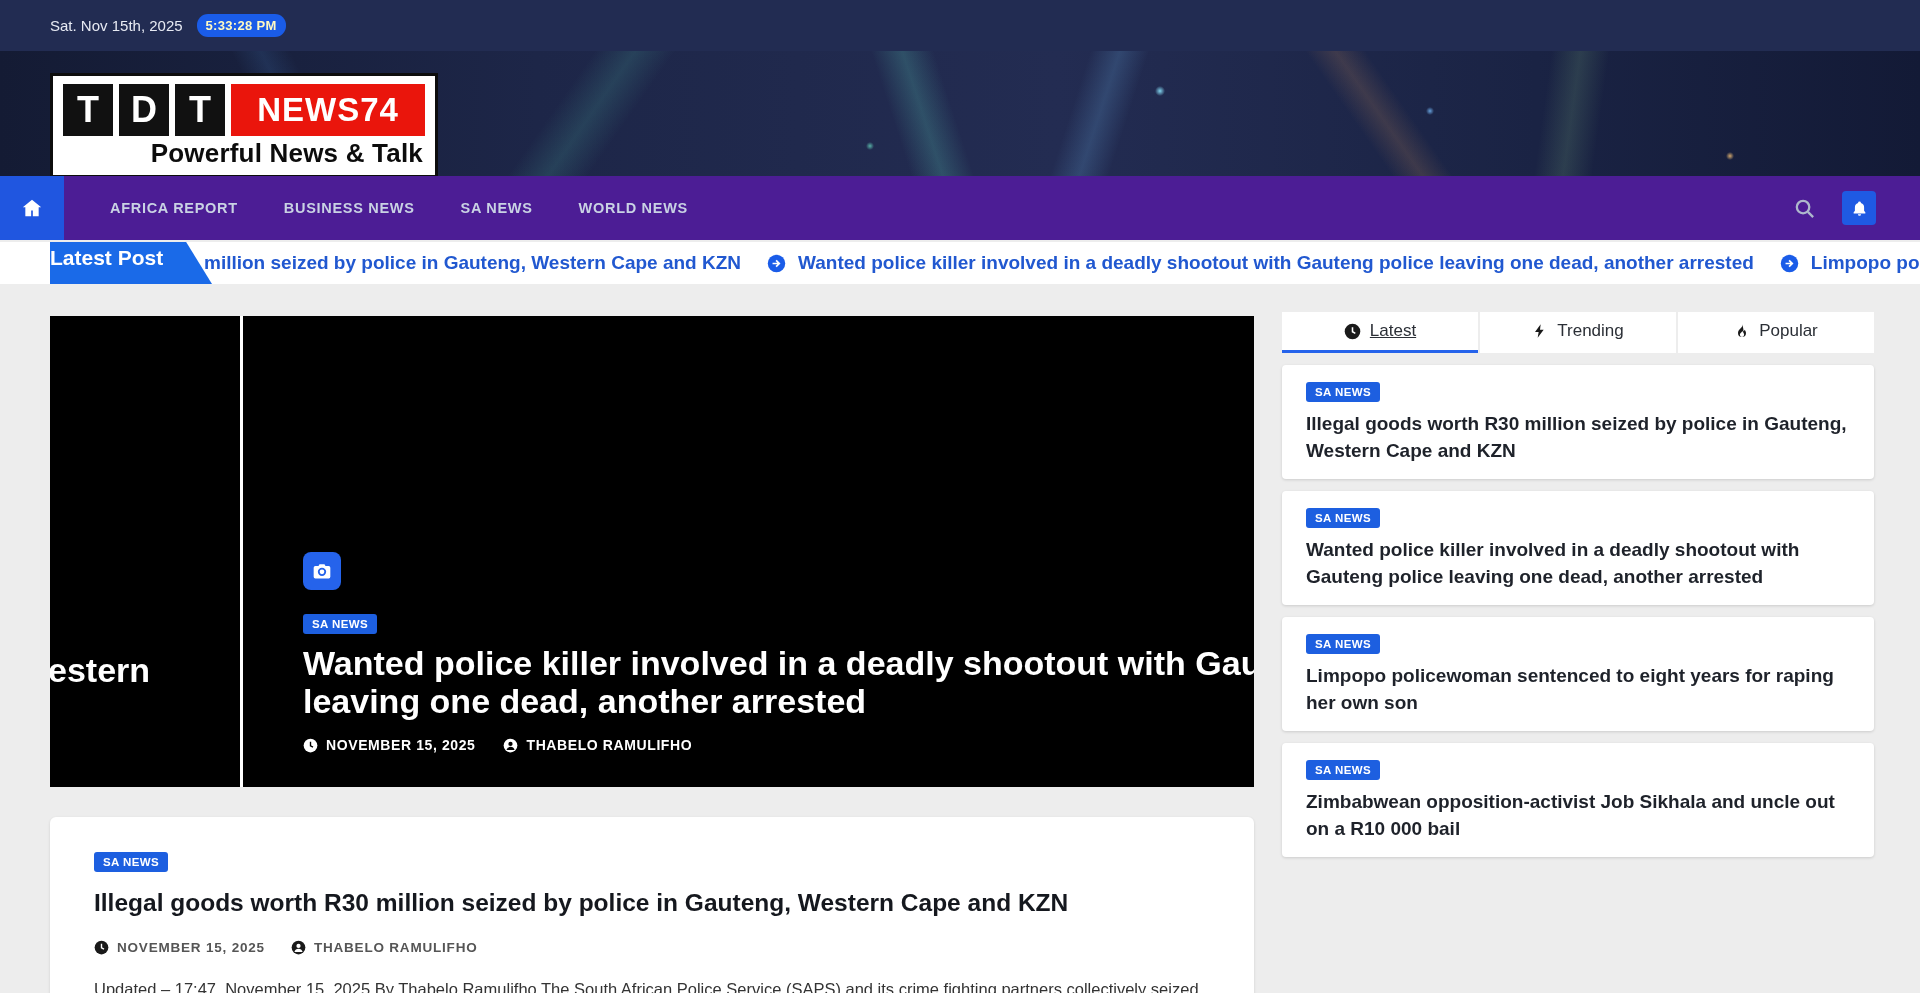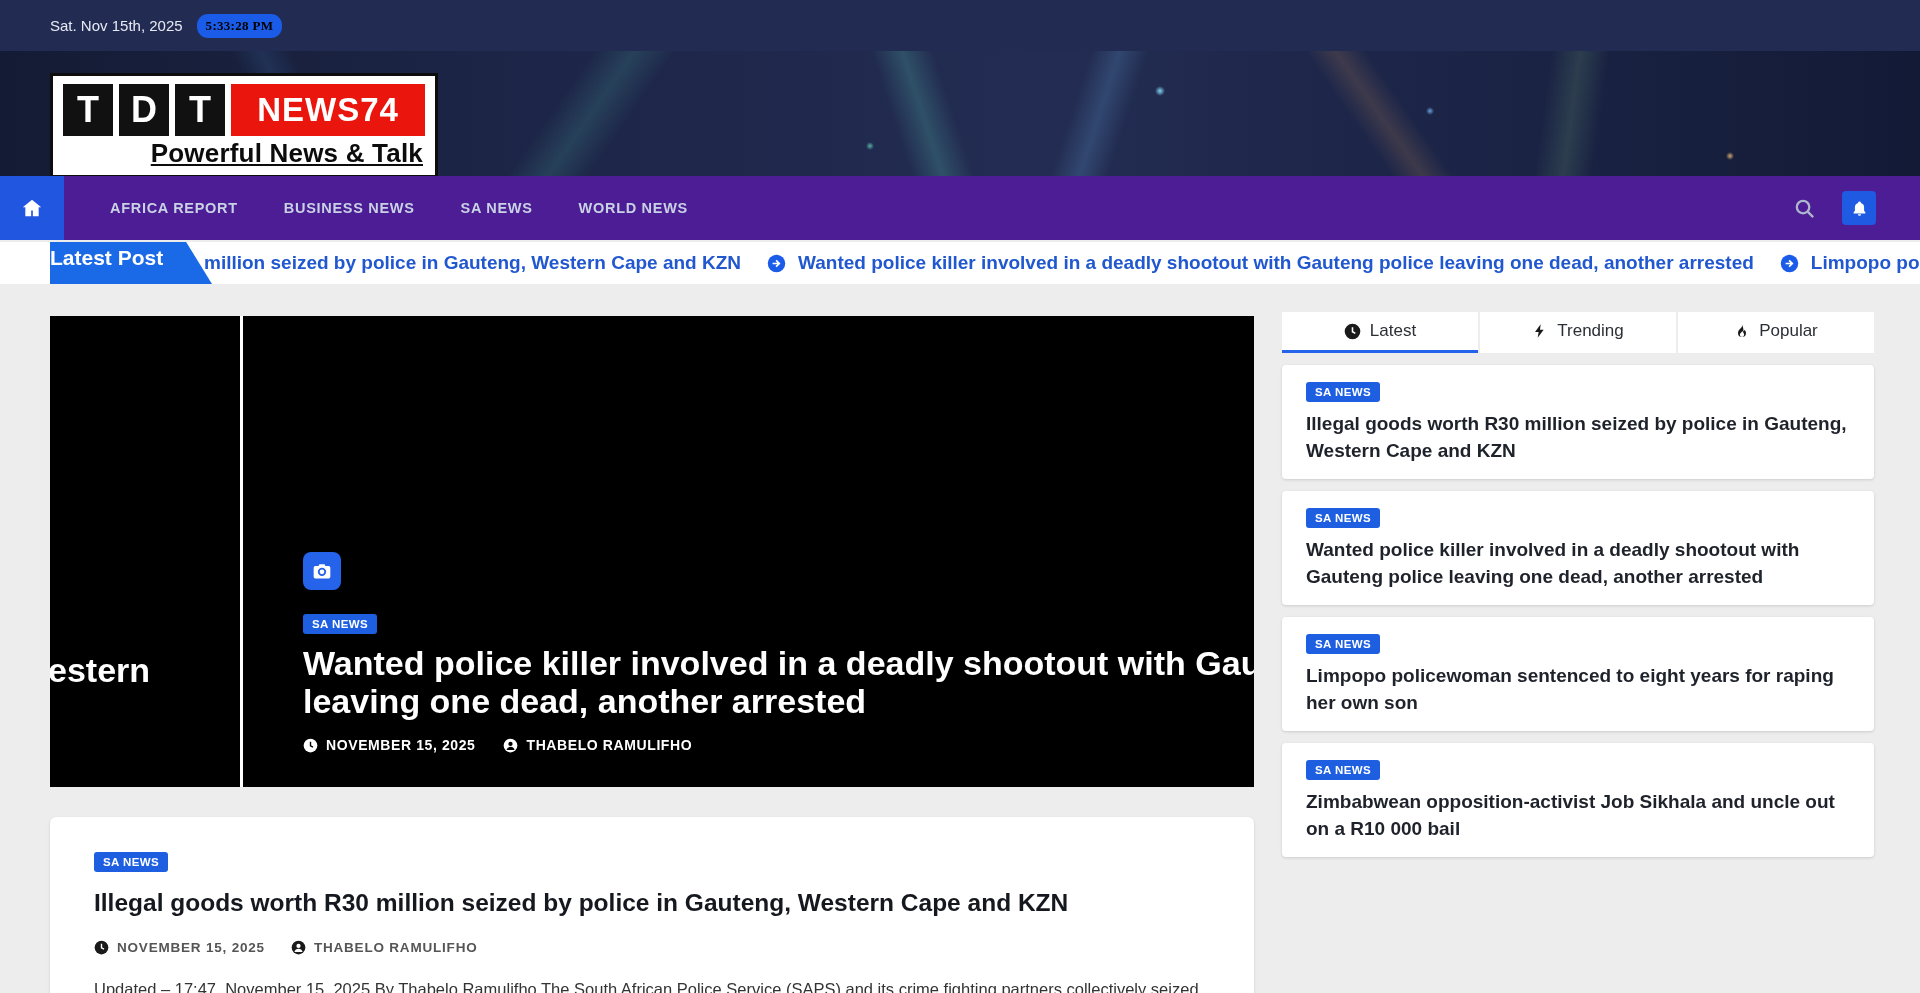--- a/index.html
+++ b/index.html
@@ -9,22 +9,22 @@
     background:#ededed;
     position:relative;
   }
   
   .topbar{
     position:absolute; left:0; top:0; width:1920px; height:51px;
     background:#222c52; display:flex; align-items:center; padding-left:50px; gap:14px;
   }
   .topbar-date{ color:#e7eaf3; font-size:15px; }
   .time-badge{
-    background:#1a5ce8; color:#000000; font-size:13px; font-weight:700;
-    padding:4px 9px; border-radius:11px; letter-spacing:.3px;font-family:Liberation Serif, serif;
+    background:#1a5ce8; color:#fef9c3; font-size:13px; font-weight:700;
+    padding:4px 9px; border-radius:11px; letter-spacing:.3px;
   }
   
   .banner{
     position:absolute; left:0; top:51px; width:1920px; height:138px;
     background-color:#1b2342;
     background-image:
       radial-gradient(circle 4px at 1160px 40px, rgba(140,230,255,.9), transparent 5px),
       radial-gradient(circle 3px at 1730px 105px, rgba(255,200,120,.8), transparent 4px),
       radial-gradient(circle 3px at 870px 95px, rgba(110,230,200,.7), transparent 4px),
       radial-gradient(circle 3px at 1430px 60px, rgba(120,190,255,.8), transparent 4px),
@@ -45,21 +45,21 @@
   .logo-block{
     width:50px; height:52px; background:#111; color:#fff;
     font-weight:800; font-size:36px; display:flex; align-items:center; justify-content:center;
   }
   .logo-brand{
     flex:1; background:#ea150c; color:#ffffff; font-weight:800; font-size:33px;
     display:flex; align-items:center; justify-content:center; letter-spacing:1px;
   }
   .logo-tagline{
     color:#0c0c0c; font-weight:800; font-size:26px; text-align:right;
-    padding-right:2px; margin-top:2px; letter-spacing:.2px;text-decoration:underline;
+    padding-right:2px; margin-top:2px; letter-spacing:.2px;
   }
   
   .nav{
     position:absolute; left:0; top:176px; width:1920px; height:64px;
     background:#4c1d95; display:flex; align-items:stretch;
   }
   .home-btn{
     width:64px; background:#2056e0; display:flex; align-items:center; justify-content:center;
     cursor:pointer;
   }
@@ -123,21 +123,21 @@
     display:flex; align-items:center; gap:8px; font-size:14px; font-weight:600;
     letter-spacing:.6px; color:#fff; cursor:pointer;
   }
   
   .sidebar{ position:absolute; left:1282px; top:312px; width:592px; }
   .tabs{ display:flex; gap:2px; }
   .tab{
     flex:1; height:41px; background:#fff; display:flex; align-items:center; justify-content:center;
     gap:9px; font-size:17px; color:#2b2f36; cursor:pointer; border-bottom:3px solid transparent;
   }
-  .tab.active{ border-bottom:3px solid #2563eb; }
+  .tab.active{ border-bottom:3px solid #2563eb;text-decoration:underline; }
   .side-card{
     background:#fff; border-radius:4px; box-shadow:0 1px 3px rgba(0,0,0,.14);
     padding:17px 24px 14px; margin-top:12px; min-height:101px;
   }
   .side-card:first-of-type{ margin-top:8px; min-height:90px; }
   .side-title{
     margin-top:9px; font-size:19px; font-weight:700; color:#1e222a; line-height:1.42;
     cursor:pointer;
   }
   

